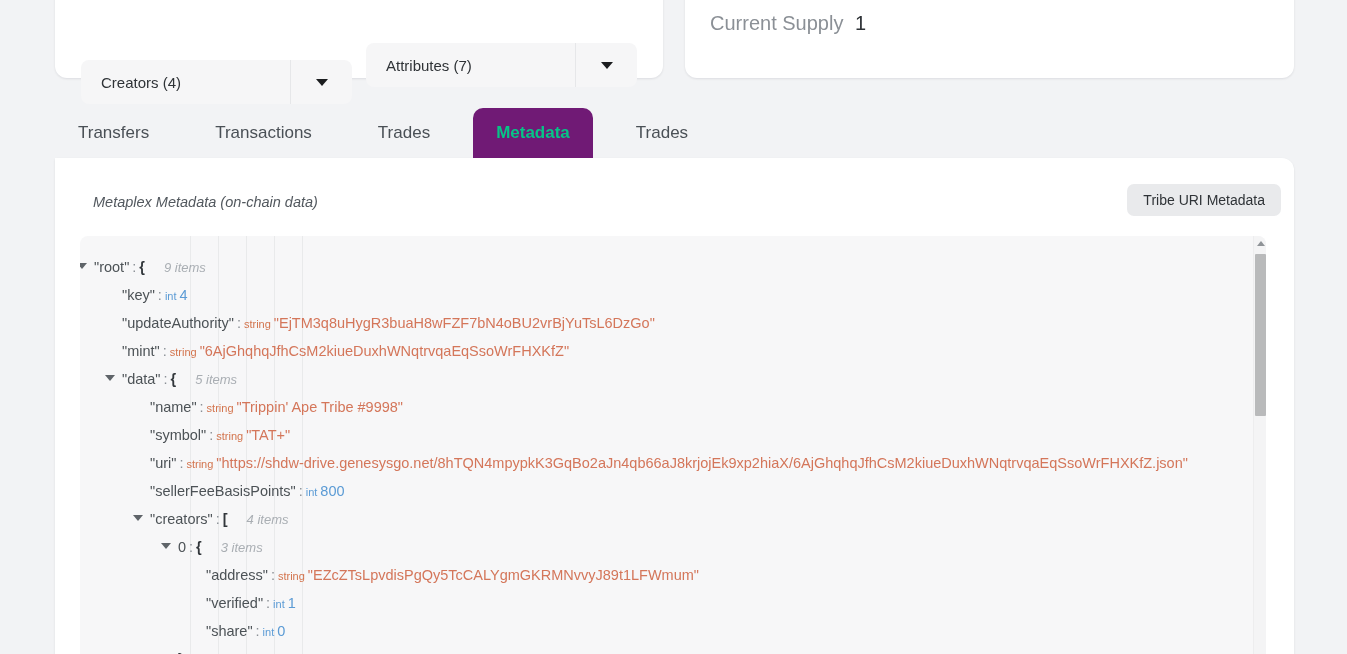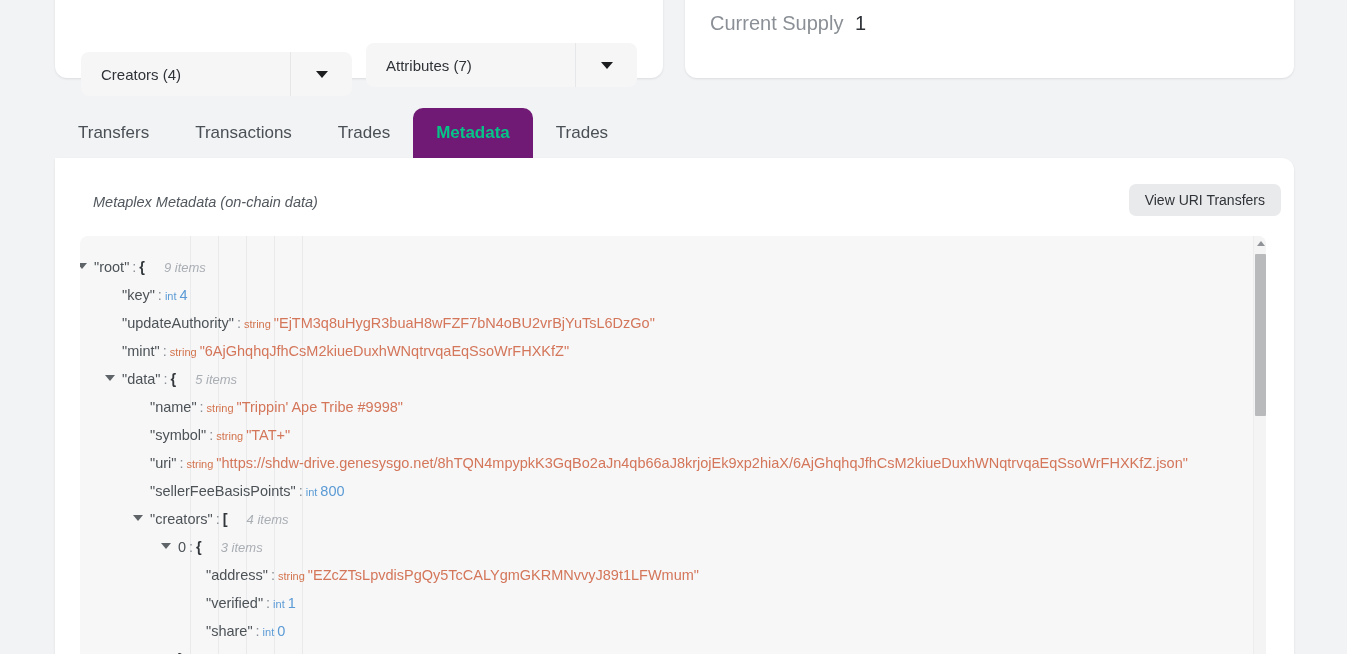--- a/index.html
+++ b/index.html
@@ -25,21 +25,21 @@
   
   .dropdown {
     position: absolute;
     height: 44px;
     background: #f6f6f7;
     border-radius: 8px;
     display: flex;
     align-items: center;
     cursor: pointer;
   }
-  .dd-1 { left: 26px;  top: 136px; width: 271px; }
+  .dd-1 { left: 26px;  top: 144px; width: 271px; }
   .dd-2 { left: 311px; top: 127px; width: 271px; }
   .dd-label {
     flex: 1;
     padding-left: 20px;
     font-size: 15px;
     color: #2f3337;
     white-space: nowrap;
     overflow: hidden;
   }
   .dd-arrow-wrap {
@@ -60,21 +60,21 @@
     display: flex; align-items: center;
     font-size: 20px;
   }
   .supply-label { width: 145px; color: #8b9096; }
   .supply-value { color: #2f3337; }
 
   
   .tabs {
     position: absolute; left: 55px; top: 108px;
     height: 50px;
-    display: flex; align-items: flex-end;
+    display: flex; align-items: flex-end; gap: 20px;
   }
   .tab {
     height: 50px;
     padding: 0 23px;
     display: flex; align-items: center; justify-content: center;
     font-size: 17px;
     color: #4a5056;
     cursor: pointer;
     border-radius: 10px 10px 0 0;
     white-space: nowrap;
@@ -232,21 +232,21 @@
     <div class="tab">Transfers</div>
     <div class="tab">Transactions</div>
     <div class="tab">Trades</div>
     <div class="tab active">Metadata</div>
     <div class="tab">Trades</div>
   </div>
 
   <div class="panel">
     <div class="panel-head">
       <div class="panel-caption">Metaplex Metadata (on-chain data)</div>
-      <button class="view-uri-btn">View URI Transfers</button>
+      <button class="view-uri-btn">Tribe URI Metadata</button>
     </div>
 
     <div class="json-viewer">
       <div class="json-scroll">
         <div class="guide" style="left:110px"></div>
         <div class="guide" style="left:138px"></div>
         <div class="guide" style="left:166px"></div>
         <div class="guide" style="left:194px"></div>
         <div class="guide" style="left:222px"></div>
         <div id="json-rows" style="position:relative; padding-top:17px;">

